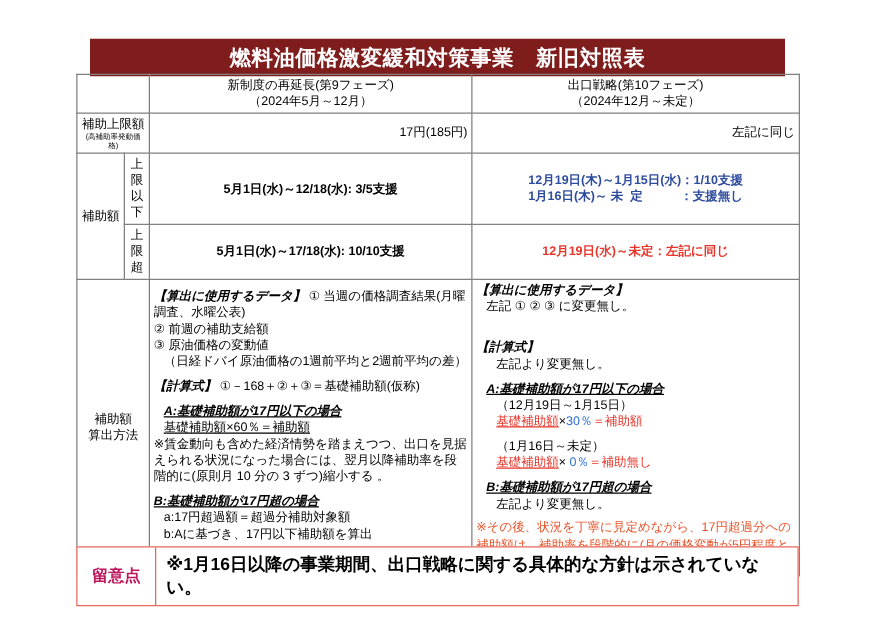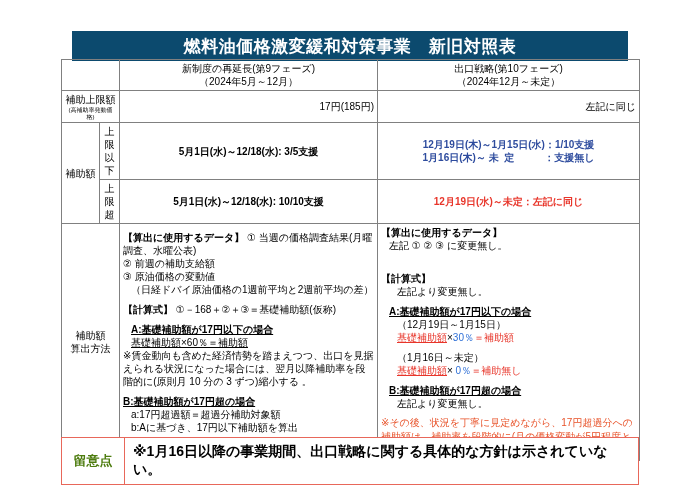--- a/index.html
+++ b/index.html
@@ -21,21 +21,21 @@
     box-sizing: border-box;
   }
 
   
   .title-banner {
     position: absolute;
     left: 72px;
     top: 31px;
     width: 556px;
     height: 30px;
-    background: #0c4a6e;
+    background: #7f1d1d;
     display: flex;
     align-items: center;
     justify-content: center;
   }
   .title-banner .title-text {
     color: #ffffff;
     font-size: 17px;
     font-weight: bold;
     letter-spacing: 0.5px;
     white-space: pre;
@@ -122,21 +122,21 @@
 
   
   .method-cell {
     vertical-align: top;
     padding: 5px 4px 5px 7px;
     font-size: 9.5px;
     line-height: 1.45;
     height: 228px;
   }
   .method-cell .blk { margin: 0; }
-  .bold { font-weight: bold; }
+  .bold { font-weight: bold; font-style: italic; }
   .ul { text-decoration: underline; }
   .ind1 { padding-left: 8px; display: block; }
   .ind2 { padding-left: 16px; display: block; }
   .gap  { display: block; height: 7px; }
   .gap-lg { display: block; height: 20px; }
   .red  { color: #E8352A; }
   .blue { color: #2E6FD6; }
   .note-orange {
     color: #E8532A;
     display: block;
@@ -156,21 +156,21 @@
     align-items: stretch;
     background: #ffffff;
   }
   .remark-label {
     width: 62px;
     flex: 0 0 62px;
     border-right: 1px solid #E8675A;
     display: flex;
     align-items: center;
     justify-content: center;
-    color: #4d7c0f;
+    color: #be185d;
     font-weight: bold;
     font-size: 13px;
     padding: 5px 0;
   }
   .remark-text {
     flex: 1 1 auto;
     display: flex;
     align-items: center;
     padding: 5px 8px;
     font-size: 14px;
@@ -225,21 +225,21 @@
         <td class="amt-cell">5月1日(水)～12/18(水): 3/5支援</td>
         <td class="amt-cell-blue">12月19日(木)～1月15日(水)：1/10支援
 1月16日(木)～ 未  定　　　：支援無し</td>
       </tr>
 
       <tr>
         <td class="sublabel">
           <span>上限</span><br>
           <span>超</span>
         </td>
-        <td class="amt-cell">5月1日(水)～12/18(水): 10/10支援</td>
+        <td class="amt-cell">5月1日(水)～17/18(水): 10/10支援</td>
         <td class="amt-cell-red">12月19日(水)～未定：左記に同じ</td>
       </tr>
 
       <tr>
         <td colspan="2" class="rowlabel">
           <span>補助額</span><br>
           <span>算出方法</span>
         </td>
 
         <td class="method-cell">

